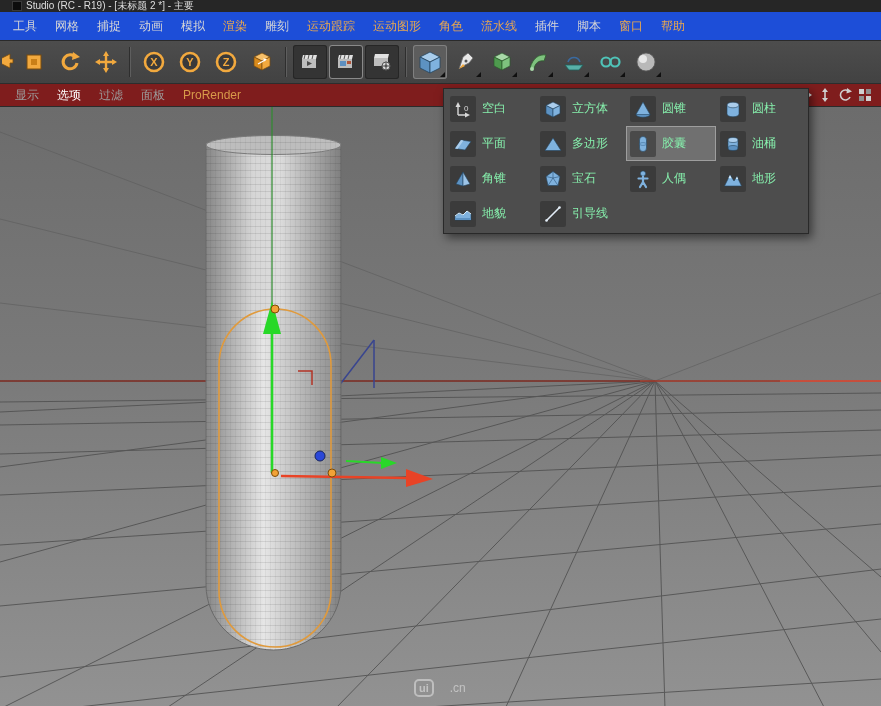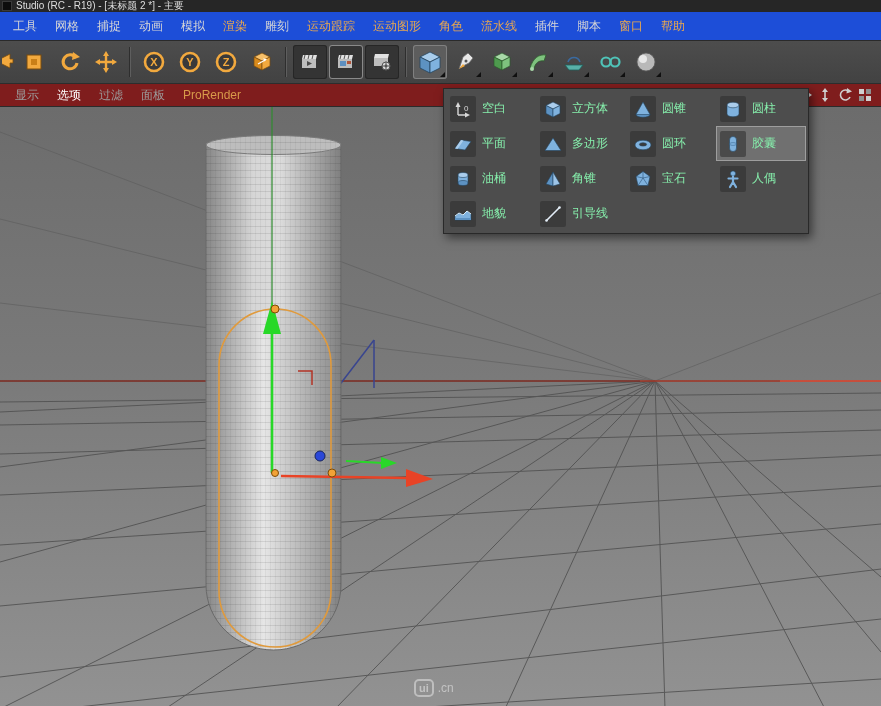--- a/index.html
+++ b/index.html
@@ -1,21 +1,21 @@
 <!DOCTYPE html>
 <html><head>
 <meta charset="utf-8">
 <style>
   html,body{margin:0;padding:0;background:#555;}
   .app{position:relative;width:881px;height:706px;overflow:hidden;background:#3e3e3e;
        font-family:"Liberation Sans",sans-serif;}
 
   
   .title-bar{height:12px;background:#262626;color:#dedede;font-size:10px;line-height:12px;
-             display:flex;align-items:center;gap:4px;padding-left:2px;overflow:hidden;}
+             display:flex;align-items:center;gap:4px;padding-left:12px;overflow:hidden;}
   .title-icon{width:8px;height:8px;background:#0d0d0d;border:1px solid #3a3a3a;flex:0 0 auto;}
 
   
   .menu-bar{height:28px;background:#1d4ed8;border-bottom:1px solid #2a2a2a;
             display:flex;align-items:center;padding-left:4px;}
   .mi{color:#d6d6d6;font-size:12px;padding:0 9px;white-space:nowrap;}
   .mi.accent{color:#e8a74f;}
 
   
   .toolbar{height:42px;background:linear-gradient(#4d4d4d,#424242);border-bottom:1px solid #2d2d2d;
@@ -36,21 +36,21 @@
            align-items:center;font-size:12px;color:#9c9c9c;padding:0 6px;}
   .vmi{padding:0 9px;white-space:nowrap;}
   .vmi.sel{color:#ffffff;}
   .vmi.accent{color:#d89a4a;}
   .vp-controls{margin-left:auto;display:flex;gap:4px;align-items:center;padding-right:2px;}
   .vc{width:16px;height:16px;display:flex;align-items:center;justify-content:center;}
 
   
   .viewport{position:relative;width:881px;height:602px;overflow:hidden;}
   .scene{position:absolute;left:0;top:0;display:block;}
-  .watermark{position:absolute;left:414px;top:572px;display:flex;align-items:center;gap:4px;
+  .watermark{position:absolute;left:414px;top:572px;display:flex;align-items:center;gap:16px;
              color:rgba(235,235,235,.55);font-size:12px;}
   .wm-box{border:2px solid rgba(235,235,235,.5);border-radius:5px;padding:0 3px;
           font-weight:bold;font-size:11px;line-height:14px;}
 
   
   .flyout{position:absolute;left:443px;top:88px;width:360px;background:#4d4d4d;
           border:1px solid #292929;box-shadow:3px 4px 9px rgba(0,0,0,.5);padding:2px;z-index:5;}
   .fly-grid{display:grid;grid-template-columns:repeat(4,1fr);}
   .fly-cell{display:flex;align-items:center;gap:6px;height:33px;padding:0 3px;border:1px solid transparent;}
   .fly-cell.sel{background:#707070;border-color:#9e9e9e;}
@@ -422,29 +422,20 @@
       </div>
       <div class="fly-cell">
         <span class="fly-ic">
           <svg width="20" height="20">
               <polygon points="10,4 18,16.5 2,16.5" fill="#7fb2de" stroke="#24455f" stroke-width="0.6"></polygon>
             </svg>
         </span>
         <span class="fly-lb">多边形</span>
       </div>
 
-      <div class="fly-cell">
-        <span class="fly-ic">
-          <svg width="20" height="20">
-              <ellipse cx="10" cy="11" rx="8" ry="4.8" fill="#7fb2de" stroke="#24455f" stroke-width="0.6"></ellipse>
-            <ellipse cx="10" cy="10.4" rx="3.6" ry="1.7" fill="#3b3b3b" stroke="#24455f" stroke-width="0.6"></ellipse>
-            </svg>
-        </span>
-        <span class="fly-lb">圆环</span>
-      </div>
       <div class="fly-cell sel">
         <span class="fly-ic">
           <svg width="20" height="20">
               <rect x="6.5" y="2.5" width="7" height="15" rx="3.5" fill="#7fb2de" stroke="#24455f" stroke-width="0.6"></rect>
             <ellipse cx="10" cy="10" rx="3.5" ry="1.4" fill="none" stroke="#3c6b97" stroke-width="0.6"></ellipse>
             </svg>
         </span>
         <span class="fly-lb">胶囊</span>
       </div>
       <div class="fly-cell">
@@ -478,20 +469,30 @@
       </div>
       <div class="fly-cell">
         <span class="fly-ic">
           <svg width="20" height="20">
               <circle cx="10" cy="4.5" r="2.6" fill="#7fb2de" stroke="#24455f" stroke-width="0.6"></circle>
             <path d="M10,7.5 V13 M10,9.5 H5.5 M10,9.5 H14.5 M10,13 L7,18 M10,13 L13,18" stroke="#7fb2de" stroke-width="2.2" fill="none" stroke-linecap="round"></path>
             </svg>
         </span>
         <span class="fly-lb">人偶</span>
       </div>
+      <div class="fly-cell">
+        <span class="fly-ic">
+          <svg width="20" height="20">
+              <polygon points="1.5,17 7,6 11,12 14,7.5 18.5,17" fill="#7fb2de" stroke="#24455f" stroke-width="0.6"></polygon>
+            <polygon points="7,6 8.6,9.2 5.4,9.2" fill="#d8ecfa"></polygon>
+              <polygon points="14,7.5 15.2,10 12.8,10" fill="#d8ecfa"></polygon>
+            </svg>
+        </span>
+        <span class="fly-lb">地形</span>
+      </div>
 
       <div class="fly-cell">
         <span class="fly-ic">
           <svg width="20" height="20">
               <path d="M2,16 V12 L6,9 L10,11 L14,7 L18,10 V16 Z" fill="#7fb2de" stroke="#24455f" stroke-width="0.6"></path>
             <path d="M2,12 L6,9 L10,11 L14,7 L18,10" fill="none" stroke="#d8ecfa" stroke-width="1"></path>
             <rect x="2" y="14" width="16" height="2" fill="#5d92c2"></rect>
             </svg>
         </span>
         <span class="fly-lb">地貌</span>

